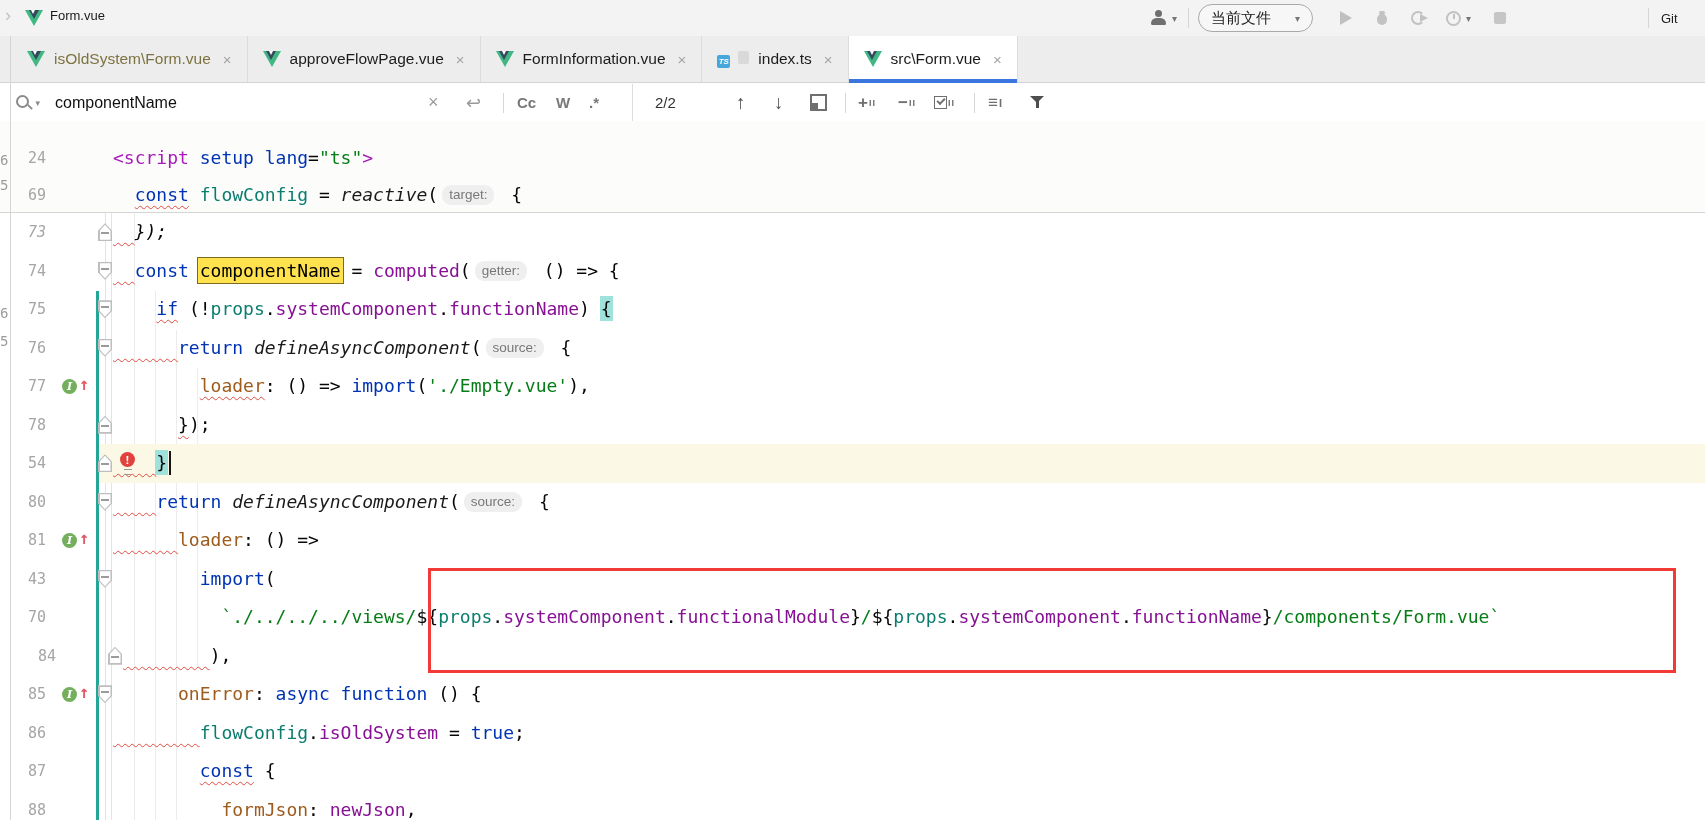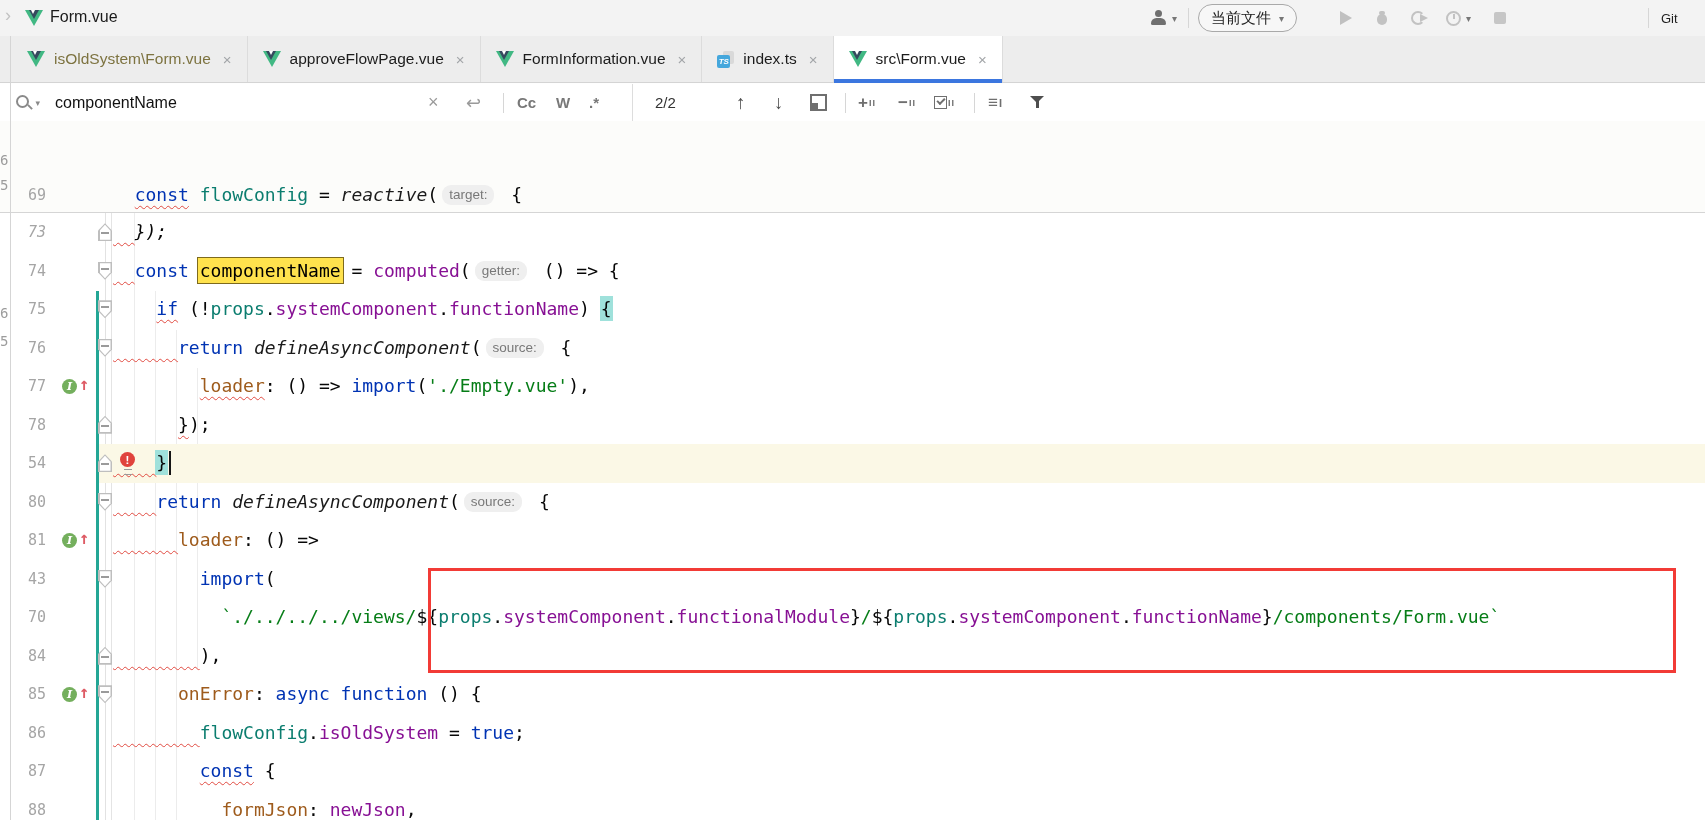--- a/index.html
+++ b/index.html
@@ -3,24 +3,24 @@
 <meta charset="utf-8">
 <style>
   html,body{margin:0;padding:0}
   body{width:1705px;height:820px;overflow:hidden;background:#fff;font-family:"Liberation Sans",sans-serif;position:relative}
   .app{position:absolute;inset:0}
 
   
   .titlebar{position:absolute;left:0;top:0;right:0;height:36px;background:#F3F3F3;border-bottom:1px solid #E1E1E1}
   .crumb{position:absolute;left:5px;top:5px;font-size:18px;color:#C2C2C2}
   .tb-vue{position:absolute;left:25px;top:10px}
-  .tb-title{position:absolute;left:50px;top:8px;font-size:16px;color:#1A1A1A}
+  .tb-title{position:absolute;left:50px;top:8px;font-size:13px;color:#1A1A1A}
   .tb-item{position:absolute;top:0;height:36px;display:flex;align-items:center}
   .vsep{width:1px;height:20px;background:#D6D6D6}
-  .cfg-btn{display:flex;align-items:center;gap:8px;height:26px;padding:0 12px;border:1px solid #A9A9A9;border-radius:14px;font-size:15px;color:#222;background:#F7F7F7}
+  .cfg-btn{display:flex;align-items:center;gap:24px;height:26px;padding:0 12px;border:1px solid #A9A9A9;border-radius:14px;font-size:15px;color:#222;background:#F7F7F7}
   .caret-down{font-size:10px;color:#777}
   .play-tri{width:0;height:0;border-left:12px solid #C0C0C0;border-top:7px solid transparent;border-bottom:7px solid transparent}
   .stop-sq{width:12px;height:12px;background:#C6C6C6;border-radius:2px}
   .person{position:relative;width:18px;height:16px}
   .person::before{content:"";position:absolute;left:5px;top:0;width:7px;height:7px;border-radius:50%;background:#6F6F6F}
   .person::after{content:"";position:absolute;left:1px;top:8px;width:15px;height:7px;border-radius:7px 7px 2px 2px;background:#6F6F6F}
   .bug{position:relative;width:12px;height:15px}
   .bug::before{content:"";position:absolute;left:1px;top:3px;width:10px;height:11px;border-radius:5px;background:#C2C2C2}
   .bug::after{content:"";position:absolute;left:3px;top:0;width:6px;height:4px;border-radius:3px;background:#C2C2C2}
   .cov{position:relative;width:16px;height:16px}
@@ -36,21 +36,21 @@
   .tab{position:relative;display:flex;align-items:center;gap:9px;padding:0 15px;border-right:1px solid #DCDCDC;font-size:15.5px;color:#1C1C1C;cursor:default}
   .tab.active{background:#FFF}
   .tab.active::after{content:"";position:absolute;left:0;right:0;bottom:-1px;height:4px;background:#3B76DF}
   .tab-label.olive{color:#7D7340}
   .tab-close{color:#A2A5A8;font-size:15px;margin-left:3px}
   .vlogo{position:relative;width:18px;height:16px;display:inline-block;flex:0 0 auto}
   .vlogo i{position:absolute;display:block;width:0;height:0;border-style:solid;left:0;top:0}
   .vlogo .v1{border-width:16px 9px 0 9px;border-color:#41B883 transparent transparent transparent}
   .vlogo .v2{left:3.6px;border-width:9.6px 5.4px 0 5.4px;border-color:#35495E transparent transparent transparent}
   .vlogo .v3{left:6.3px;border-width:4.5px 2.7px 0 2.7px;border-color:#FFF transparent transparent transparent}
-  .tsic{position:relative;width:17px;height:17px;display:inline-block;flex:0 0 auto}
+  .tsic{position:relative;width:32px;height:17px;display:inline-block;flex:0 0 auto}
   .tsic .sh{position:absolute;right:0;top:0;width:11px;height:13px;background:#D9D9D9;border-radius:2px}
   .tsic .bx{position:absolute;left:0;bottom:0;width:13px;height:13px;background:#45A7DC;border-radius:2px;color:#fff;font-size:8px;font-weight:bold;display:flex;align-items:center;justify-content:center}
 
   
   .findbar{position:absolute;top:84px;left:0;right:0;height:37px;background:#fff;border-bottom:1px solid #CFCFCF;box-shadow:0 2px 4px rgba(0,0,0,.06)}
   .fb{position:absolute;top:0;height:37px;display:flex;align-items:center}
   .fb-query{font-size:16px;color:#111}
   .mag{position:relative;width:26px;height:20px}
   .mag .ring{position:absolute;left:2px;top:2px;width:9px;height:9px;border:2px solid #8A8A8A;border-radius:50%}
   .mag .stick{position:absolute;left:13px;top:13px;width:6px;height:2px;background:#8A8A8A;transform:rotate(45deg)}
@@ -285,20 +285,24 @@
 
   <div class="editor" id="editor">
     <div class="gutter-border"></div>
     <div class="fold-line"></div>
     <div class="vcs"></div>
     <div class="guide" style="left:134px;top:92px;bottom:0"></div>
     <div class="guide" style="left:155px;top:170px;bottom:0"></div>
     <div class="guide" style="left:176px;top:209px;bottom:0"></div>
     <div class="guide" style="left:197px;top:247px;height:300px"></div>
     <div class="sticky" id="sticky">
+        <div class="row" style="top: 18px;">
+          <span class="lnum">24</span>
+          <div class="code"><span class="seg-tag">&lt;script</span><span class="seg-plain"> </span><span class="seg-kw">setup</span><span class="seg-plain"> </span><span class="seg-kw">lang</span><span class="seg-plain">=</span><span class="seg-str">"ts"</span><span class="seg-tag">&gt;</span></div>
+        </div>
         <div class="row" style="top: 54.5px;">
           <span class="lnum">69</span>
           <div class="code"><span class="seg-plain">  </span><span class="seg-kw sq">const</span><span class="seg-plain"> </span><span class="seg-var">flowConfig</span><span class="seg-plain"> = </span><span class="seg-fn">reactive</span><span class="seg-plain">(</span><span class="seg-hint">target:</span><span class="seg-plain"> {</span></div>
         </div>
       </div>
     <div id="rows">
         <div class="row" style="top: 92px; font-style: italic;">
           <span class="lnum">73</span>
           <div class="fold up">
             <i class="o"></i>
@@ -387,21 +391,21 @@
             <i class="o"></i>
             <i class="w"></i>
             <i class="dash"></i>
           </div>
           <div class="code"><span class="seg-plain">        </span><span class="seg-kw">import</span><span class="seg-plain">(</span></div>
         </div>
         <div class="row" style="top: 477px;">
           <span class="lnum">70</span>
           <div class="code"><span class="seg-plain">          </span><span class="seg-str">`./../../../views/</span><span class="seg-plain">${</span><span class="seg-var">props</span><span class="seg-plain">.</span><span class="seg-prop">systemComponent</span><span class="seg-plain">.</span><span class="seg-prop">functionalModule</span><span class="seg-plain">}</span><span class="seg-str">/</span><span class="seg-plain">${</span><span class="seg-var">props</span><span class="seg-plain">.</span><span class="seg-prop">systemComponent</span><span class="seg-plain">.</span><span class="seg-prop">functionName</span><span class="seg-plain">}</span><span class="seg-str">/components/Form.vue`</span></div>
         </div>
-        <div class="row" style="top: 515.5px;">
+        <div class="row" style="top: 515.5px; margin-left: 10px;">
           <span class="lnum">84</span>
           <div class="fold up">
             <i class="o"></i>
             <i class="w"></i>
             <i class="dash"></i>
           </div>
           <div class="code"><span class="seg-plain sq">        </span><span class="seg-plain">),</span></div>
         </div>
         <div class="row" style="top: 554px;">
           <span class="lnum">85</span>

